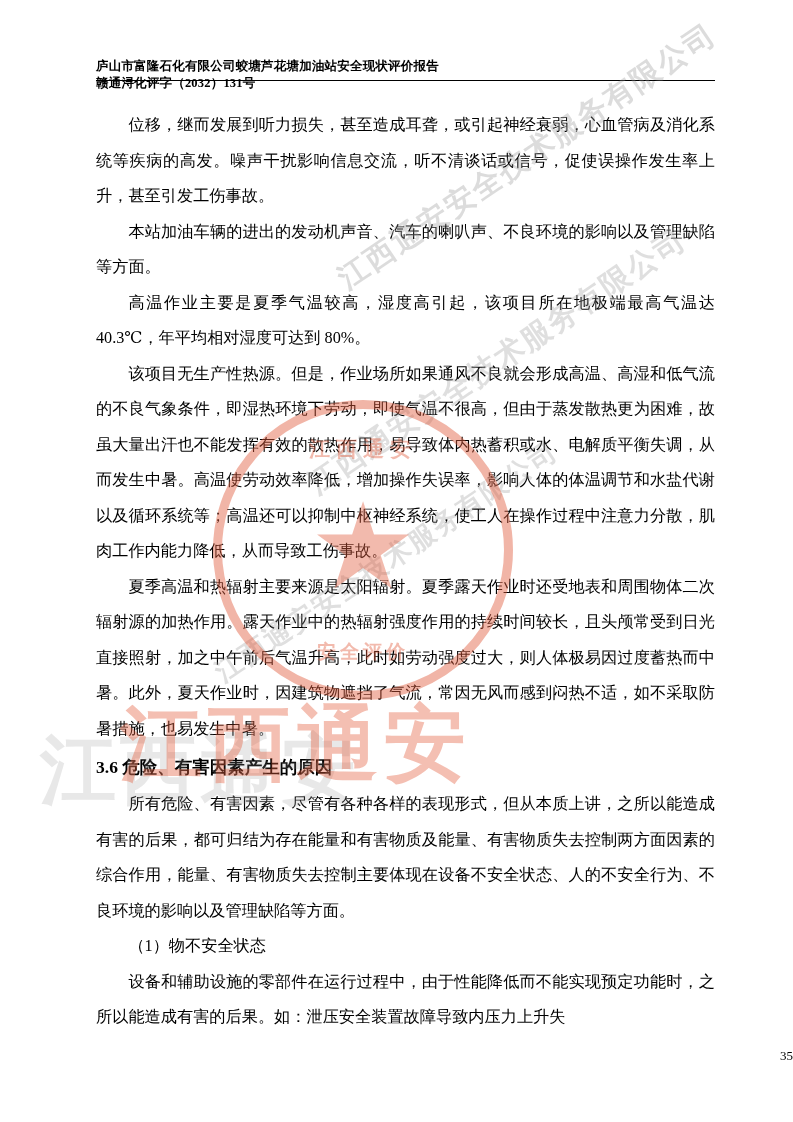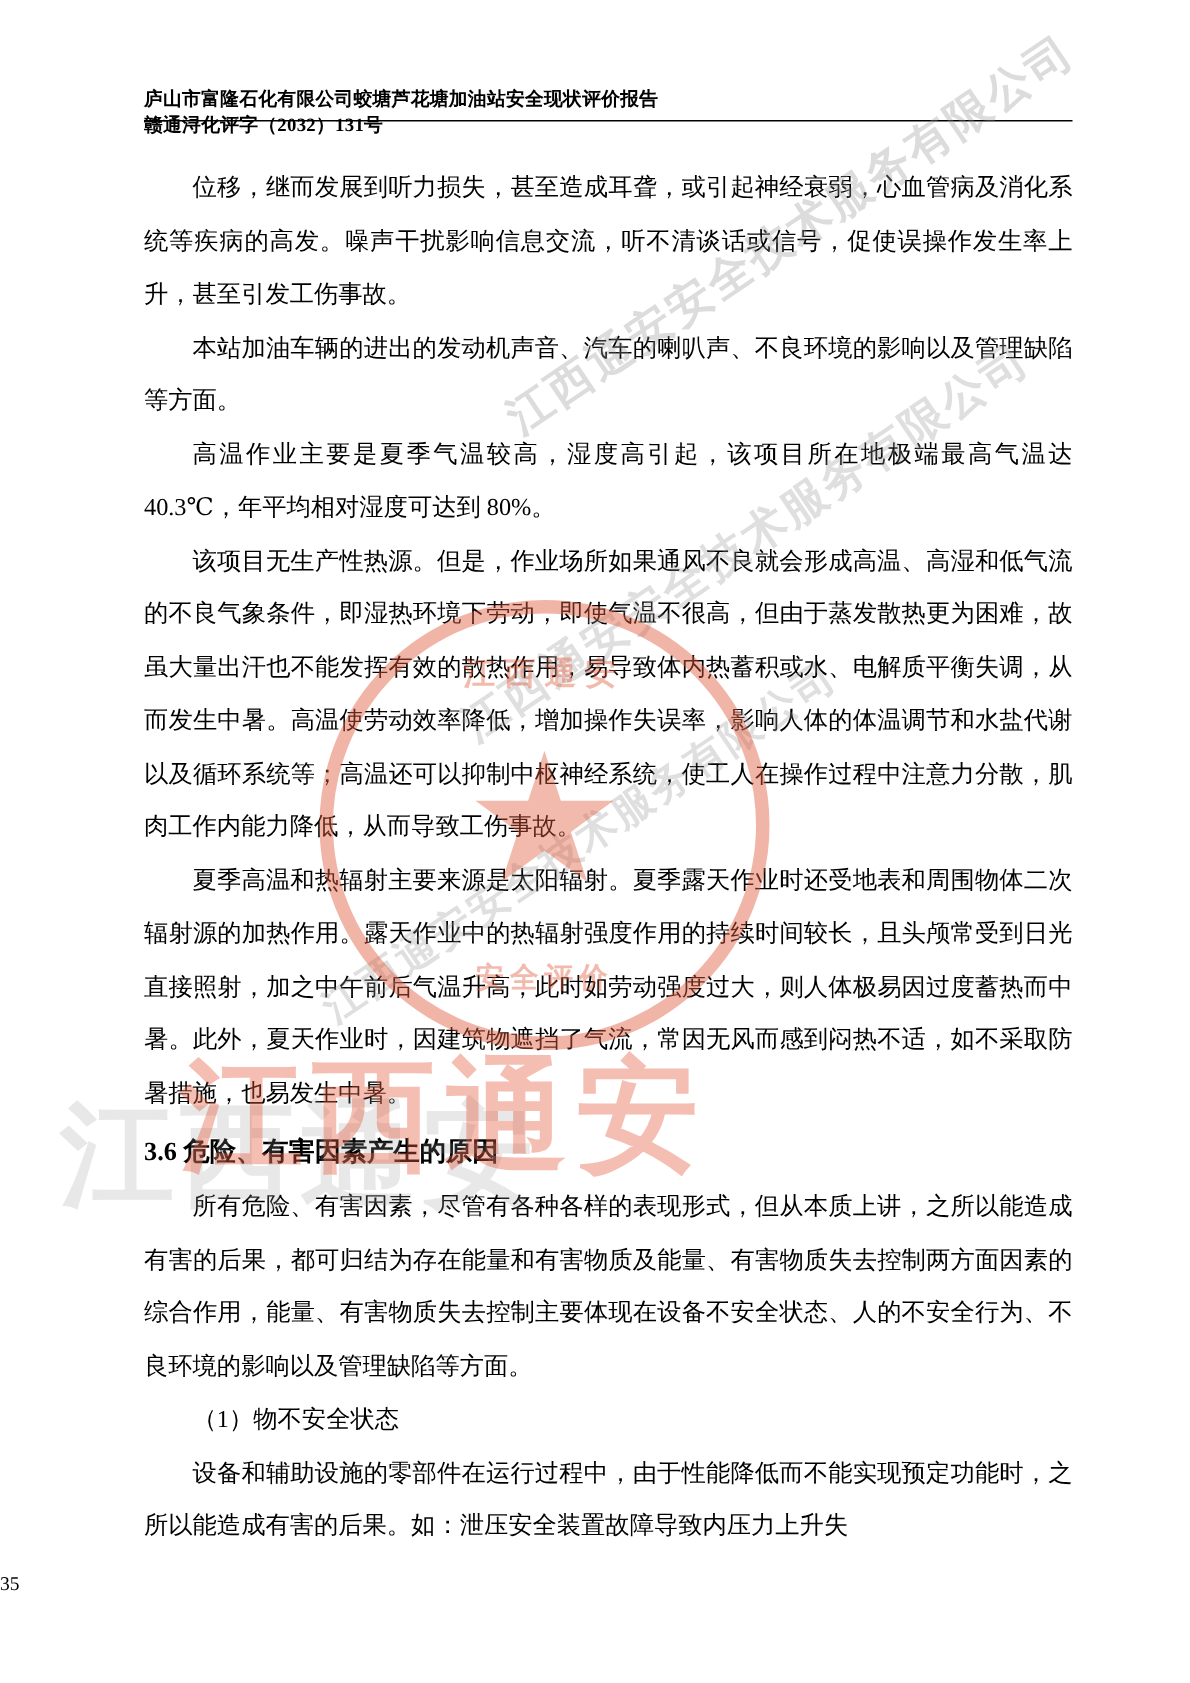--- a/index.html
+++ b/index.html
@@ -79,21 +79,21 @@
     line-height: 40px;
     text-indent: 0;
     font-family: "Liberation Serif", "DejaVu Serif", serif;
   }
   
   .footer {
     position: absolute;
     bottom: 58px;
     left: 0;
     width: 793px;
-    text-align: left;
+    text-align: right;
     font-size: 13px;
   }
   
   .watermark {
     position: absolute;
     left: 0; top: 0;
     width: 793px;
     height: 1122px;
     pointer-events: none;
     z-index: 5;

